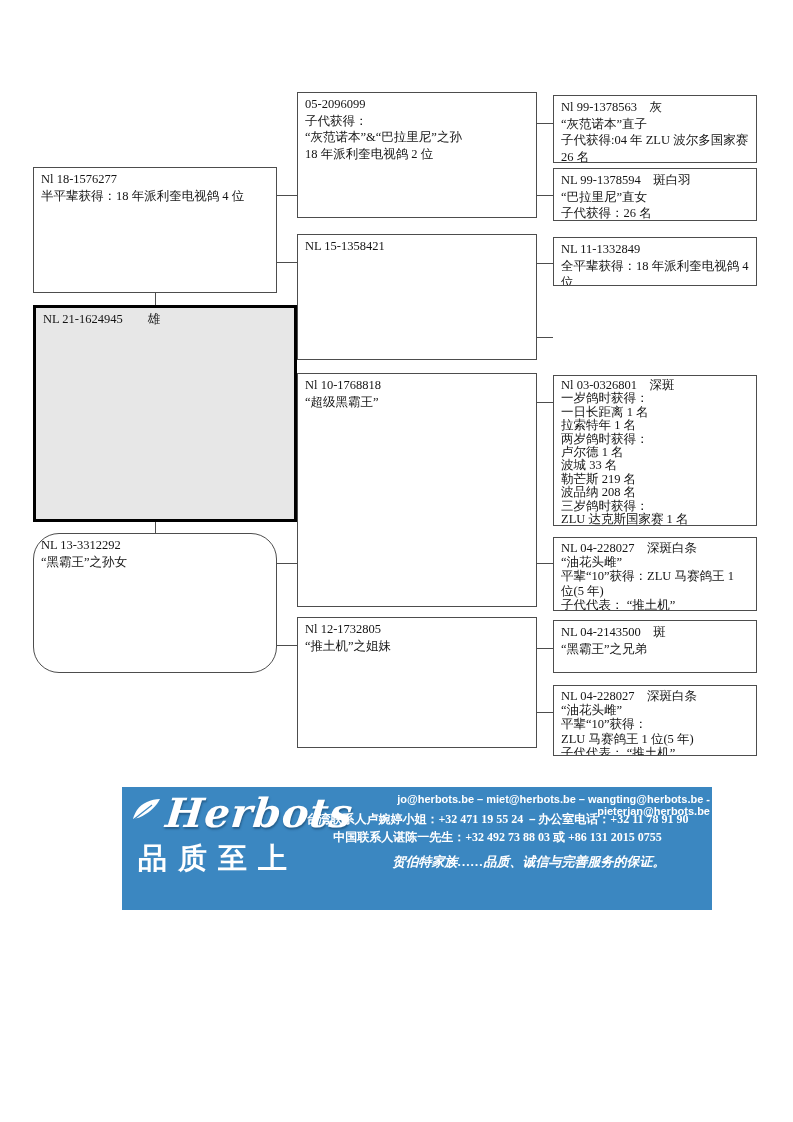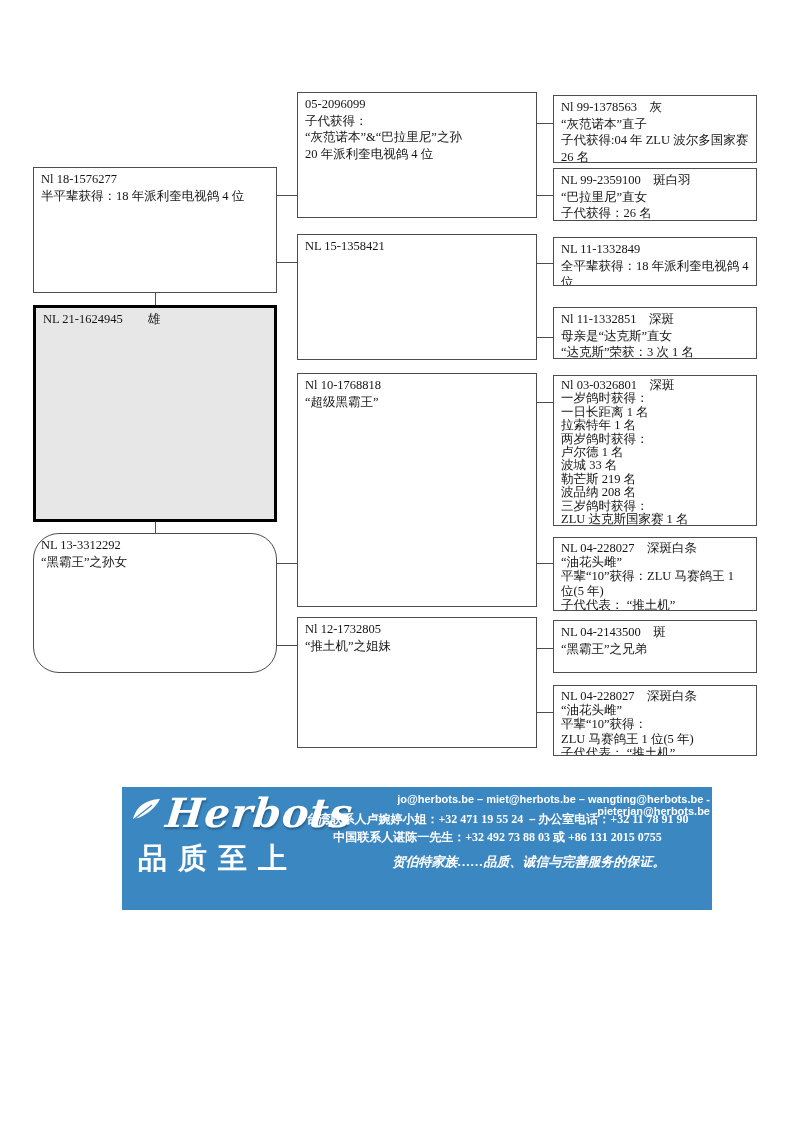--- a/index.html
+++ b/index.html
@@ -43,34 +43,34 @@
 </head>
 <body>
 
 <div class="page">
 
   <div class="pbox" style="left:33px;top:167px;width:244px;height:126px;">
     <div class="bl">Nl 18-1576277</div>
     <div class="bl">半平辈获得：18 年派利奎电视鸽 4 位</div>
   </div>
 
-  <div class="pbox subject" style="left:33px;top:305px;width:244px;height:217px;">
+  <div class="pbox subject" style="left:33px;top:305px;width:264px;height:217px;">
     <div class="bl">NL 21-1624945　　雄</div>
   </div>
 
   <div class="pbox" style="left:33px;top:533px;width:244px;height:140px;border-radius:26px;">
     <div class="bl">NL 13-3312292</div>
     <div class="bl">“黑霸王”之孙女</div>
   </div>
 
   <div class="pbox" style="left:297px;top:92px;width:240px;height:126px;">
     <div class="bl">05-2096099</div>
     <div class="bl">子代获得：</div>
     <div class="bl">“灰范诺本”&amp;“巴拉里尼”之孙</div>
-    <div class="bl">20 年派利奎电视鸽 4 位</div>
+    <div class="bl">18 年派利奎电视鸽 2 位</div>
   </div>
 
   <div class="pbox" style="left:297px;top:234px;width:240px;height:126px;">
     <div class="bl">NL 15-1358421</div>
   </div>
 
   <div class="pbox" style="left:297px;top:373px;width:240px;height:234px;">
     <div class="bl">Nl 10-1768818</div>
     <div class="bl">“超级黑霸王”</div>
   </div>
@@ -80,35 +80,30 @@
     <div class="bl">“推土机”之姐妹</div>
   </div>
 
   <div class="pbox" style="left:553px;top:95px;width:204px;height:68px;">
     <div class="bl">Nl 99-1378563　灰</div>
     <div class="bl">“灰范诺本”直子</div>
     <div class="bl">子代获得:04 年 ZLU 波尔多国家赛 26 名</div>
   </div>
 
   <div class="pbox" style="left:553px;top:168px;width:204px;height:53px;">
-    <div class="bl">NL 99-2359100　斑白羽</div>
+    <div class="bl">NL 99-1378594　斑白羽</div>
     <div class="bl">“巴拉里尼”直女</div>
     <div class="bl">子代获得：26 名</div>
   </div>
 
   <div class="pbox" style="left:553px;top:237px;width:204px;height:49px;">
     <div class="bl">NL 11-1332849</div>
     <div class="bl">全平辈获得：18 年派利奎电视鸽 4 位</div>
   </div>
 
-  <div class="pbox" style="left:553px;top:307px;width:204px;height:52px;">
-    <div class="bl">Nl 11-1332851　深斑</div>
-    <div class="bl">母亲是“达克斯”直女</div>
-    <div class="bl">“达克斯”荣获：3 次 1 名</div>
-  </div>
 
   <div class="pbox tight" style="left:553px;top:375px;width:204px;height:151px;">
     <div class="bl">Nl 03-0326801　深斑</div>
     <div class="bl">一岁鸽时获得：</div>
     <div class="bl">一日长距离 1 名</div>
     <div class="bl">拉索特年 1 名</div>
     <div class="bl">两岁鸽时获得：</div>
     <div class="bl">卢尔德 1 名</div>
     <div class="bl">波城 33 名</div>
     <div class="bl">勒芒斯 219 名</div>

